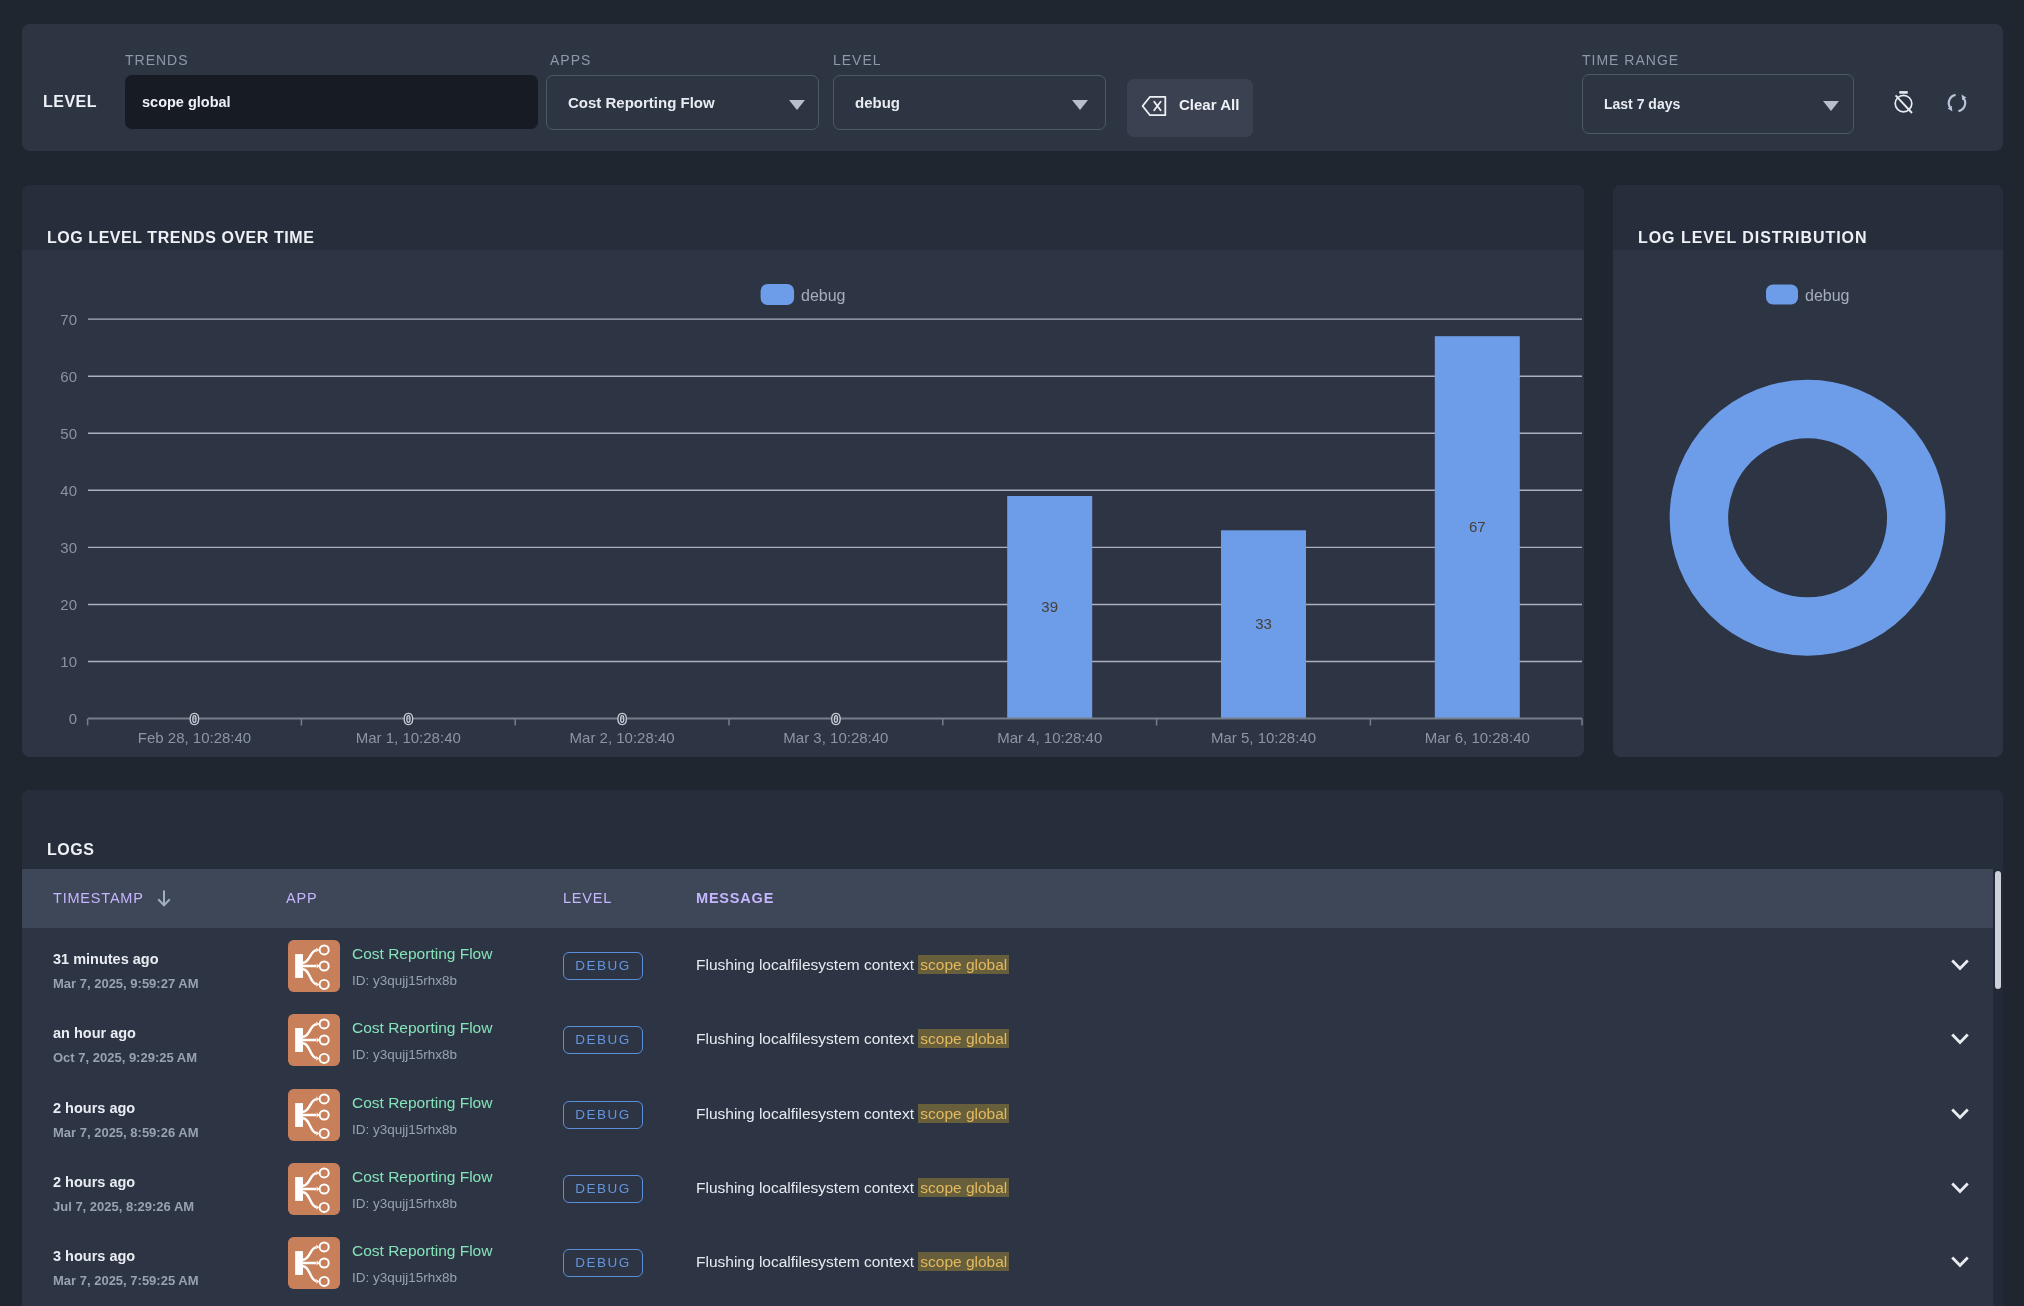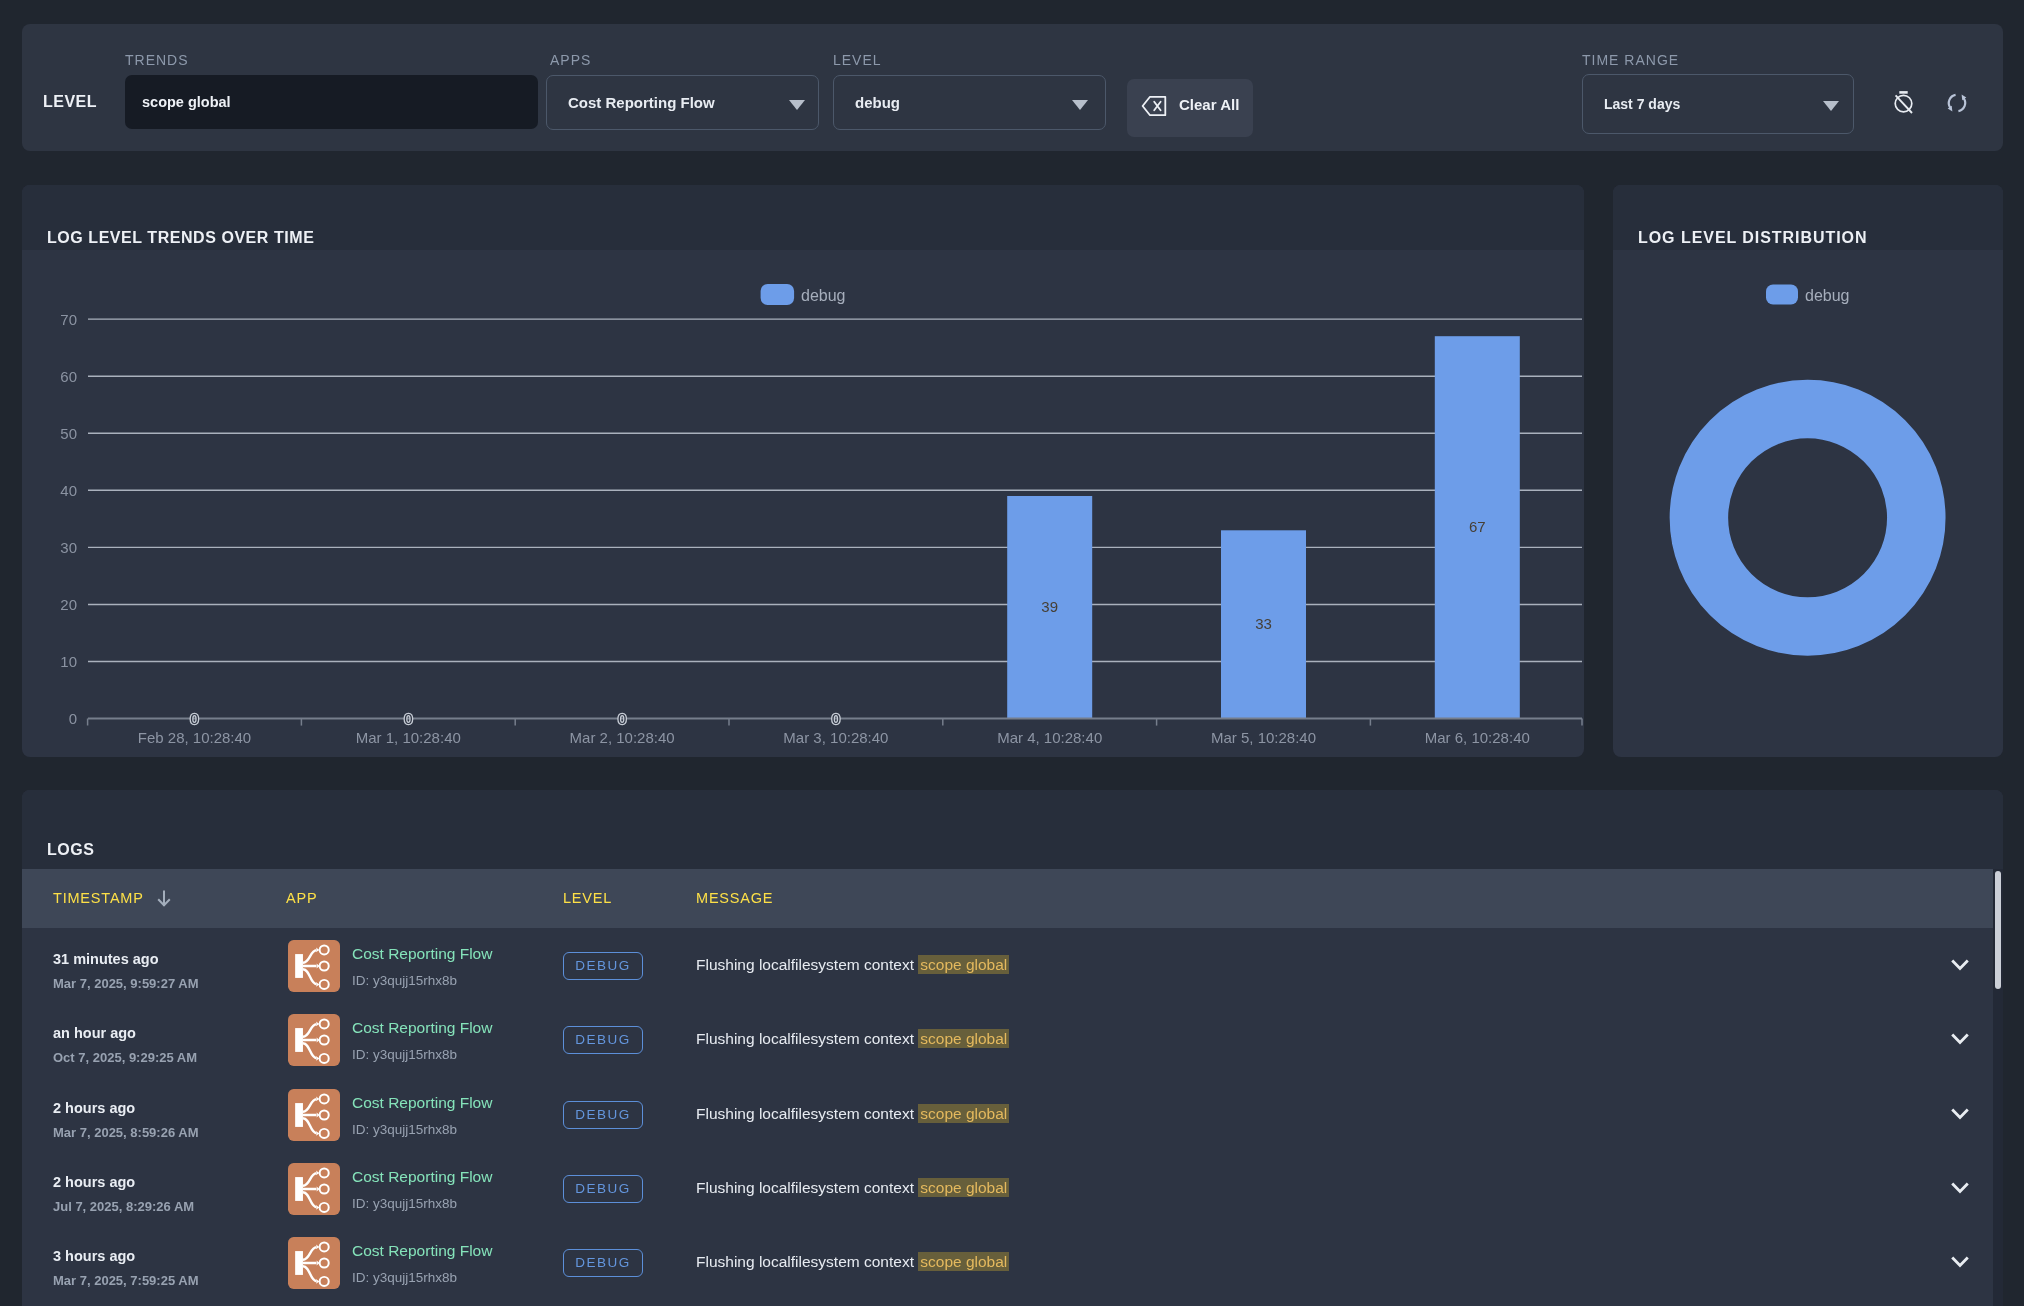--- a/index.html
+++ b/index.html
@@ -56,21 +56,21 @@
 #trendsPanel { left:22px; top:185px; width:1562px; height:572px; }
 #donutPanel { left:1613px; top:185px; width:390px; height:572px; }
 #logsPanel { left:22px; top:790px; width:1981px; height:516px; border-radius:8px 8px 0 0; }
 #logsPanel .panel-header { height:79px; }
 #logsPanel .panel-title { top:31px; }
 
 #tblHead {
   position:absolute; left:0; top:79px; width:1971px; height:59px;
   background:#3e4757;
 }
-.th { position:absolute; top:21px; font-size:14.5px; color:#fde047; letter-spacing:0.8px; }
+.th { position:absolute; top:21px; font-size:14.5px; color:#c4b5fd; letter-spacing:0.8px; }
 .row { position:absolute; left:0; width:1971px; height:74px;padding-left:10px; }
 .t1 { position:absolute; left:31px; top:23px; font-size:14.5px; font-weight:bold; color:#e9edf3; }
 .t2 { position:absolute; left:31px; top:48px; font-size:13px; color:#98a2b1;font-weight:bold; }
 .appicon { position:absolute; left:266px; top:12px; width:52px; height:52px; }
 .a1 { position:absolute; left:330px; top:17px; font-size:15.5px; color:#85e3ba; }
 .a2 { position:absolute; left:330px; top:45px; font-size:13.5px; color:#98a2b1; }
 .badge {
   position:absolute; left:541px; top:24px; width:80px; height:28px;
   border:1.5px solid #5c8fd9; border-radius:6px; color:#6496de;
   font-size:13.5px; letter-spacing:1.5px; text-align:center; line-height:25px;
@@ -172,21 +172,21 @@
 <div class="panel" id="logsPanel">
   <div class="panel-header"></div>
   <div class="panel-title">LOGS</div>
   <div id="tblHead">
     <span class="th" style="left:31px;">TIMESTAMP</span>
     <svg class="abs" style="left:133px; top:19px;" width="18" height="21" viewBox="0 0 18 21" fill="none" stroke="#a3aebc" stroke-width="2">
         <path d="M9 2.5 V17 M3.2 11.3 L9 17.3 L14.8 11.3"></path>
       </svg>
     <span class="th" style="left:264px;">APP</span>
     <span class="th" style="left:541px;">LEVEL</span>
-    <span class="th" style="left:674px;">MESSAGE</span>
+    <span class="th" style="left:674px;font-weight:bold;">MESSAGE</span>
   </div>
 </div>
 
 <div id="rows">
   <div class="row" style="left:22px; top:928px;">
     <div class="t1">31 minutes ago</div>
     <div class="t2">Mar 7, 2025, 9:59:27 AM</div>
     <svg class="appicon" width="52" height="52" viewBox="0 0 24 24">
       <rect x="0" y="0" width="24" height="24" rx="2.6" fill="#c8805a"></rect>
       <rect x="3.3" y="6.5" width="3.6" height="11" fill="#fff"></rect>

